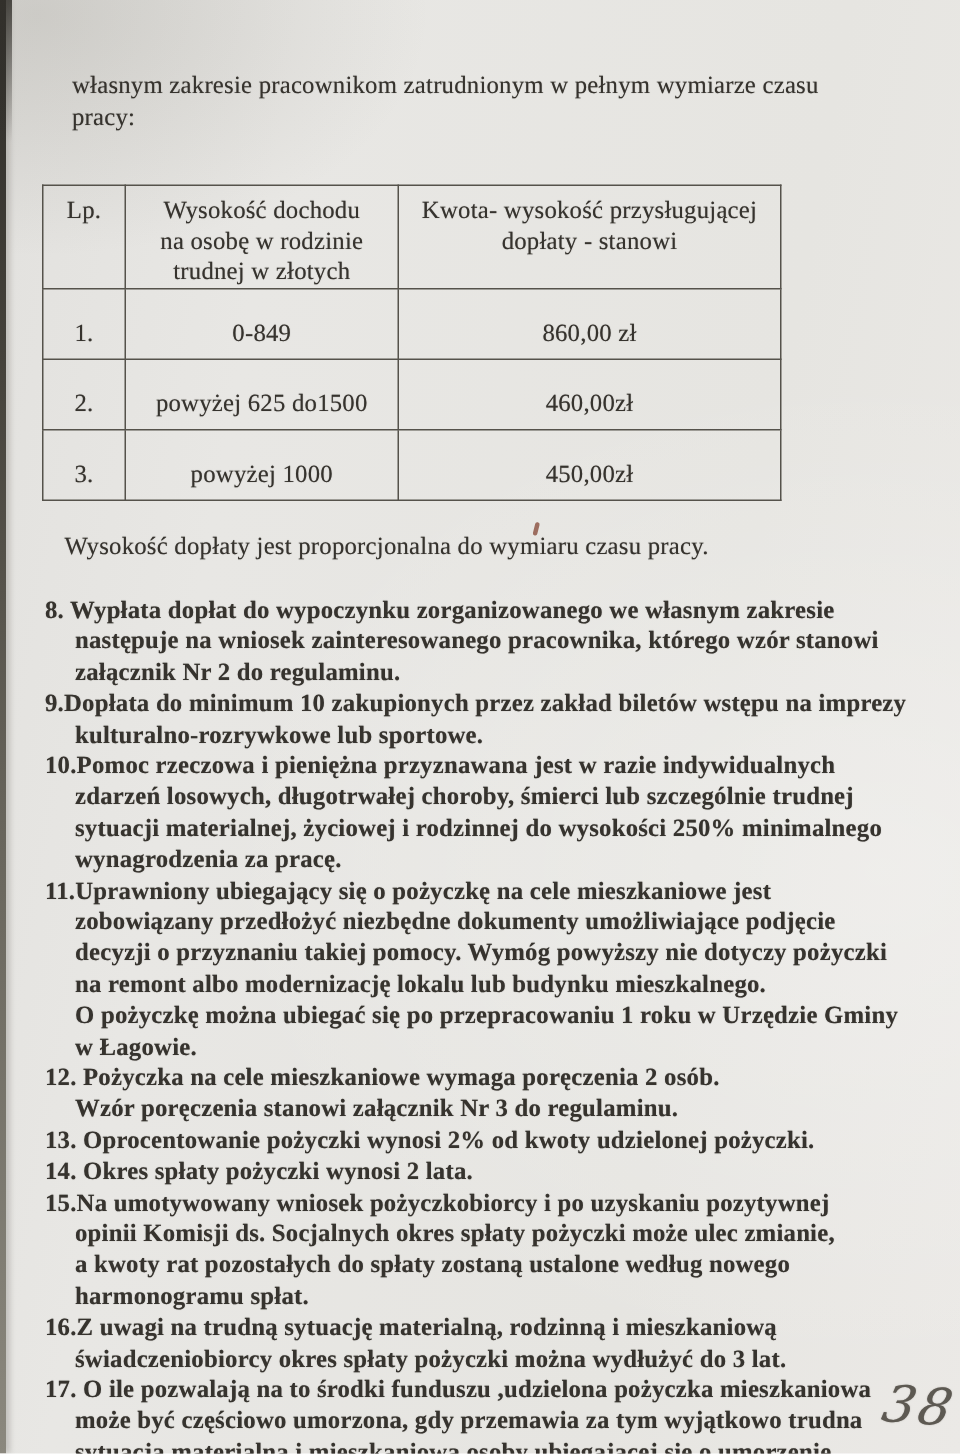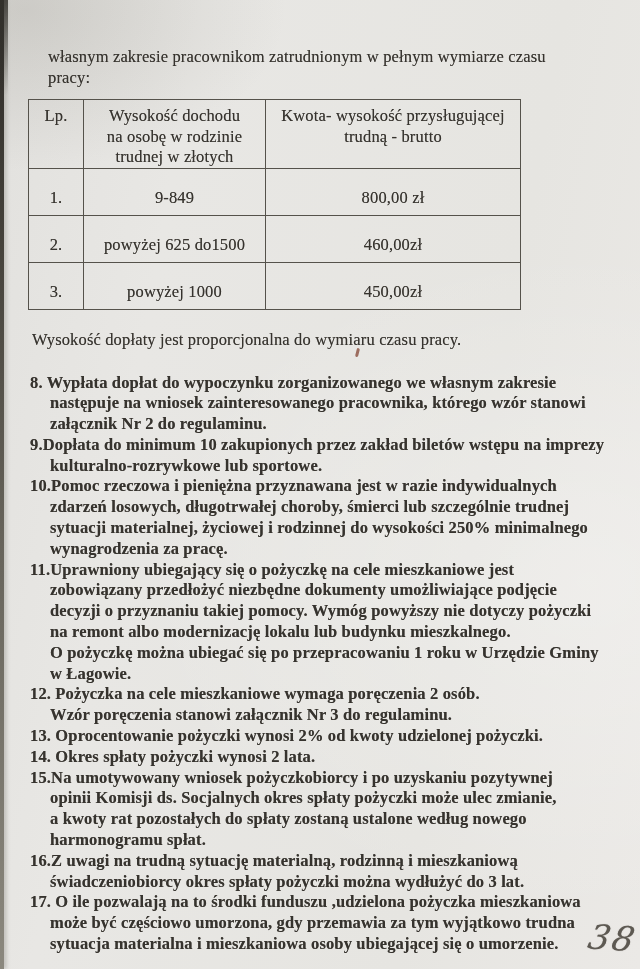--- a/index.html
+++ b/index.html
@@ -26,34 +26,34 @@
   }
   .content{position:absolute;left:0;top:0;width:640px;}
   p{margin:0;}
   .txt{
     font-size:16.5px;line-height:21px;letter-spacing:0.15px;
     text-shadow:0 0 0.6px rgba(54,51,46,0.55);
     white-space:pre-line;
   }
   .intro{padding:46px 0 0 48px;}
   .subsidy-table{
-    margin:11px 0 0 28px;border-collapse:collapse;table-layout:fixed;
+    margin:35px 0 0 28px;border-collapse:collapse;table-layout:fixed;
     font-size:16.5px;line-height:20.5px;letter-spacing:0.15px;
     text-shadow:0 0 0.6px rgba(54,51,46,0.55);
   }
   .subsidy-table th,.subsidy-table td{
     border:1px solid #55524b;white-space:pre-line;text-align:center;
     font-weight:normal;padding:0;
   }
   .col-lp{width:54px;}
   .col-income{width:181px;}
   .col-amount{width:254px;}
   .subsidy-table th{height:60px;vertical-align:top;padding-top:6px;}
   .subsidy-table td{height:40px;vertical-align:bottom;padding-bottom:6px;}
-  .note{margin-top:19px;padding-left:32px;}
+  .note{margin-top:19px;padding-left:43px;}
   .items{margin-top:23px;font-weight:bold;}
   .item{
     padding-left:50px;text-indent:-20px;line-height:20.8px;width:600px;
   }
   .artifact{
     position:absolute;left:356px;top:348px;width:2.5px;height:9px;
     background:#8a4f3d;border-radius:2px;transform:rotate(14deg);opacity:.8;
   }
   .pagenum{
     position:absolute;left:589px;top:918px;
@@ -76,28 +76,28 @@
 pracy:</p>
 
     <table class="subsidy-table">
       <thead>
         <tr>
           <th class="col-lp">Lp.</th>
           <th class="col-income">Wysokość dochodu
 na osobę  w rodzinie
 trudnej w złotych</th>
           <th class="col-amount">Kwota- wysokość przysługującej
-trudną - brutto</th>
+dopłaty - stanowi</th>
         </tr>
       </thead>
       <tbody>
         <tr>
           <td>1.</td>
-          <td>9-849</td>
-          <td>800,00 zł</td>
+          <td>0-849</td>
+          <td>860,00 zł</td>
         </tr>
         <tr>
           <td>2.</td>
           <td>powyżej 625 do1500</td>
           <td>460,00zł</td>
         </tr>
         <tr>
           <td>3.</td>
           <td>powyżej 1000</td>
           <td>450,00zł</td>

